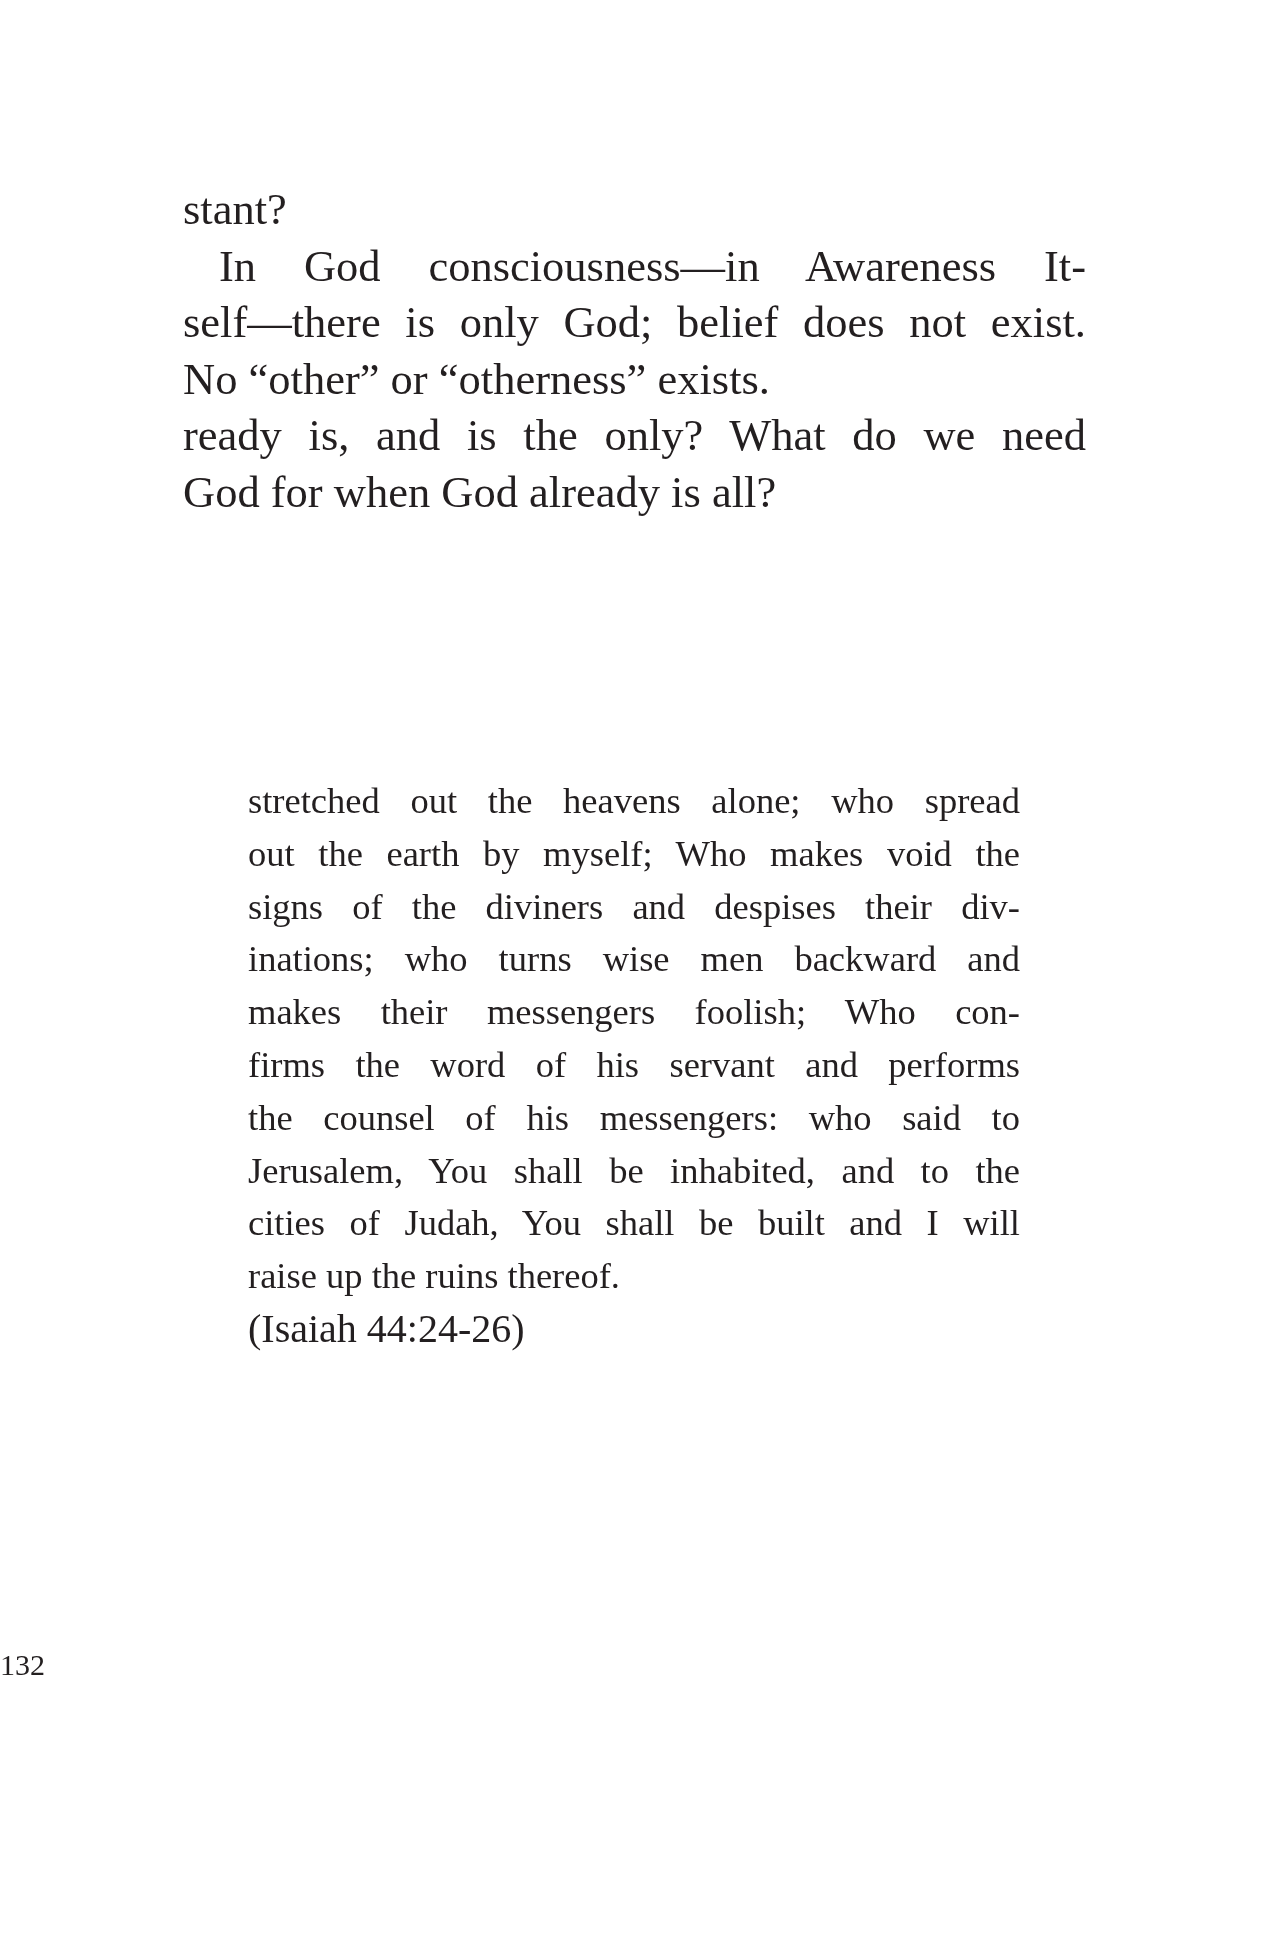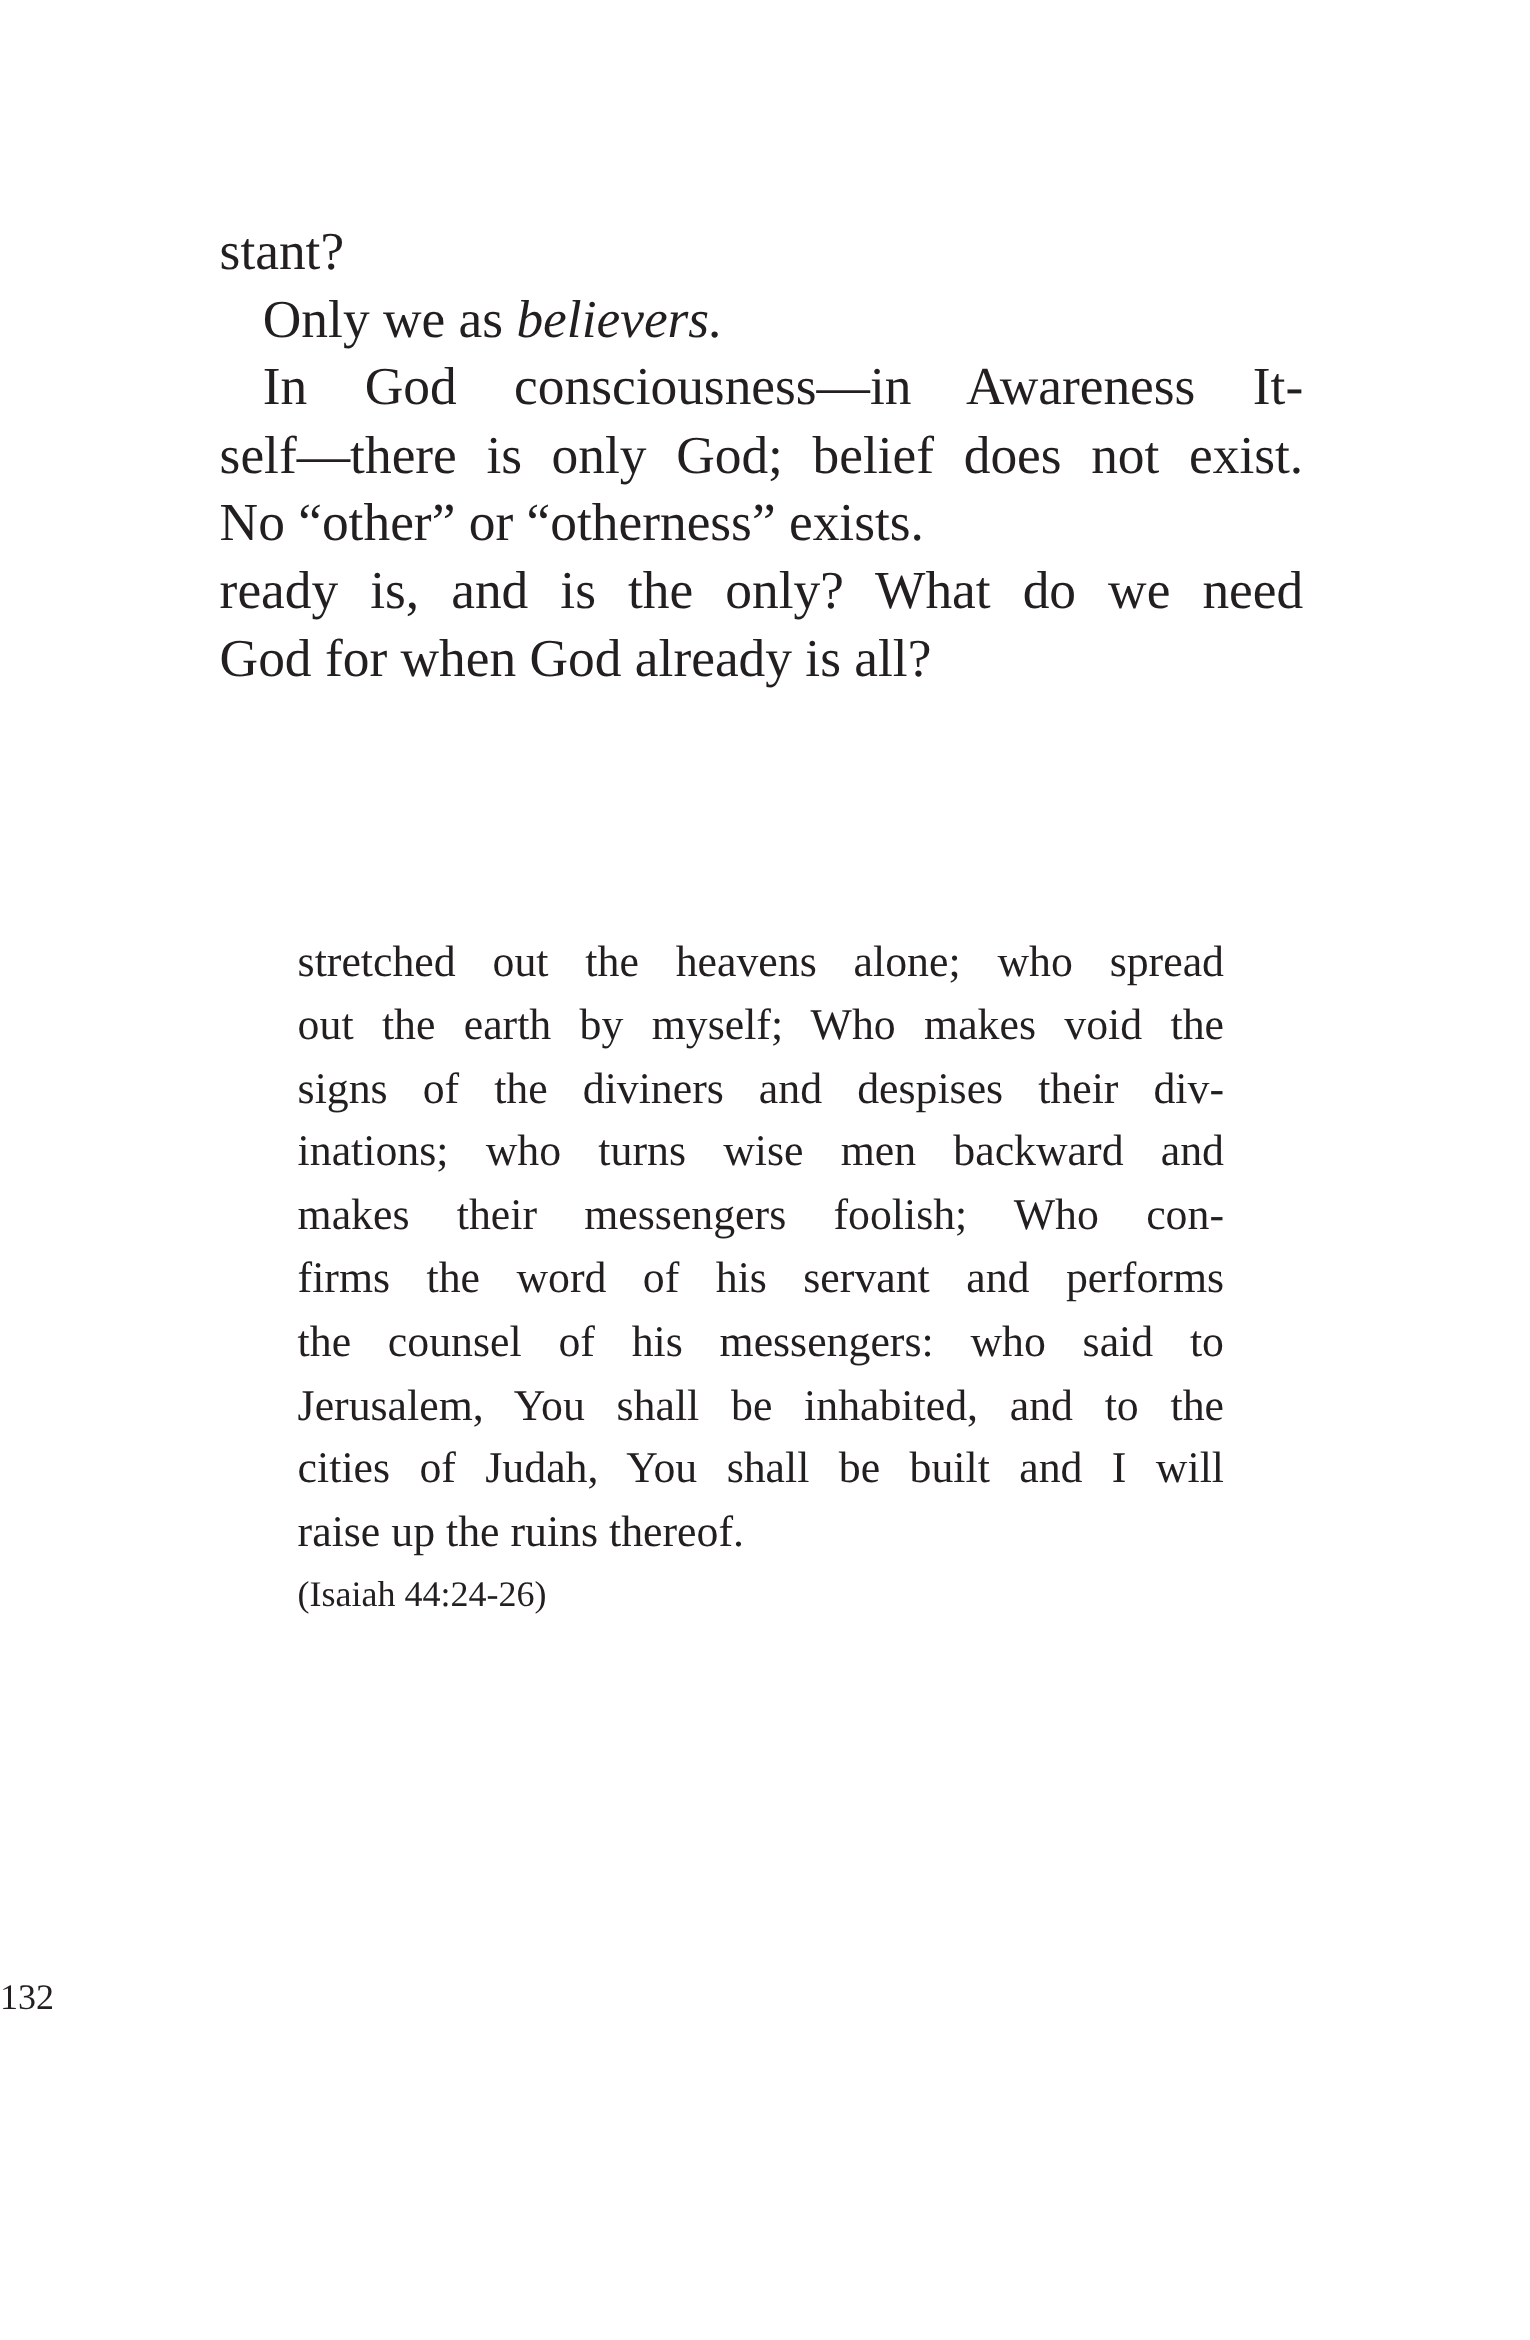--- a/index.html
+++ b/index.html
@@ -3,32 +3,31 @@
 <meta charset="utf-8">
 <style>
   html, body { margin: 0; padding: 0; background: #ffffff; }
   body { width: 1275px; height: 1950px; position: relative; overflow: hidden; color: #231f20; }
   .page { position: absolute; left: 0; top: 0; width: 1275px; height: 1934px; }
   .body-text { position: absolute; left: 183px; top: 181px; width: 903px; font-family: "Liberation Serif", serif; font-size: 44.5px; line-height: 56.5px; }
   .line { display: block; white-space: nowrap; text-align: justify; text-align-last: justify; }
   .line.last { text-align-last: left; }
   .line.indent { padding-left: 36px; }
   .quote { position: absolute; left: 248px; top: 775px; width: 772px; font-family: "Liberation Serif", serif; font-size: 36.5px; line-height: 52.8px; }
-  .citation { font-size: 30px; line-height: 48px; margin-top: 2px; }
+  .citation { font-size: 40px; line-height: 48px; margin-top: 2px; }
   .page-number { position: absolute; left: 0; width: 1275px; top: 1648px; font-family: "Liberation Serif", serif; font-size: 30px; }
   em { font-style: italic; }
 </style>
 </head>
 <body>
 
 <div class="page">
 
   <div class="body-text">
     <span class="line last">stant?</span>
-    <span class="line indent last"><span>Only we as </span><em>believers.</em></span>
     <span class="line indent">In God consciousness—in Awareness It-</span>
     <span class="line">self—there is only God; belief does not exist.</span>
     <span class="line last">No “other” or “otherness” exists.</span>
     <span class="line">ready is, and is the only? What do we need</span>
     <span class="line last">God for when God already is all?</span>
   </div>
 
   <div class="quote">
     <span class="line">stretched out the heavens alone; who spread</span>
     <span class="line">out the earth by myself; Who makes void the</span>

